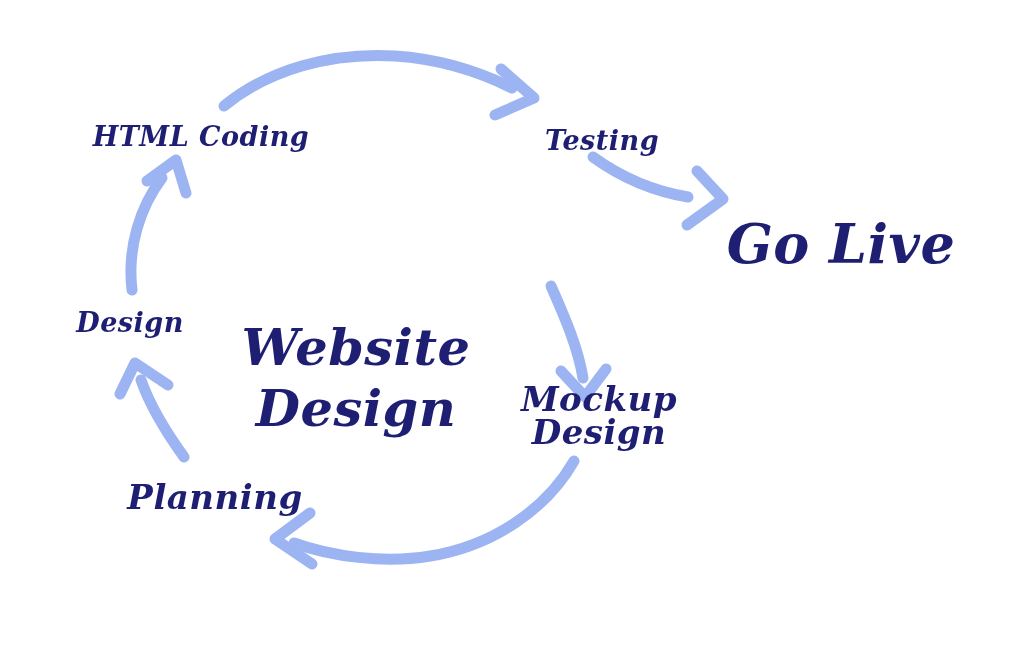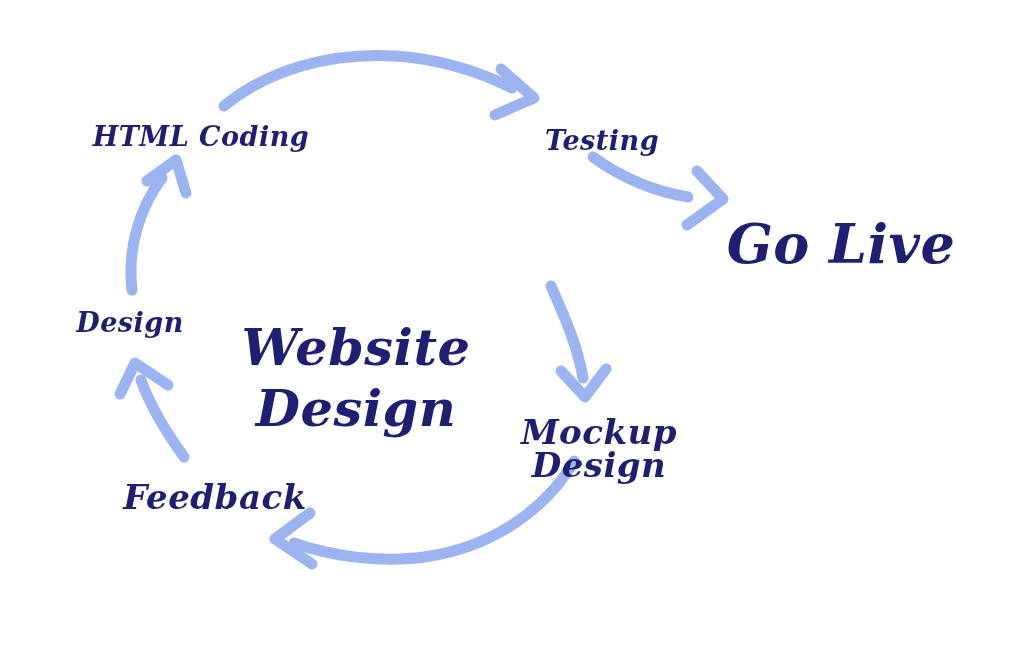--- a/index.html
+++ b/index.html
@@ -82,24 +82,24 @@
     <div>Design</div>
   </div>
 
   <div class="label stage" style="left:201px;top:136px;">HTML Coding</div>
 
   <div class="label stage" style="left:566px;top:140px;margin-left:36px;">Testing</div>
 
   <div class="label go-live" style="left:841px;top:196px;margin-top:48px;">Go Live</div>
 
 
-  <div class="label stage-small" style="left:599px;top:449px;">
+  <div class="label stage-small" style="left:599px;top:416px;">
     <div>Mockup</div>
     <div>Design</div>
   </div>
 
   <div class="label stage-small" style="left:215px;top:498px;">
-    <div>Feedback</div>
+    <div>Planning</div>
   </div>
 
   <div class="label stage" style="left:130px;top:322px;">Design</div>
 
 </div>
 
 </body></html>

